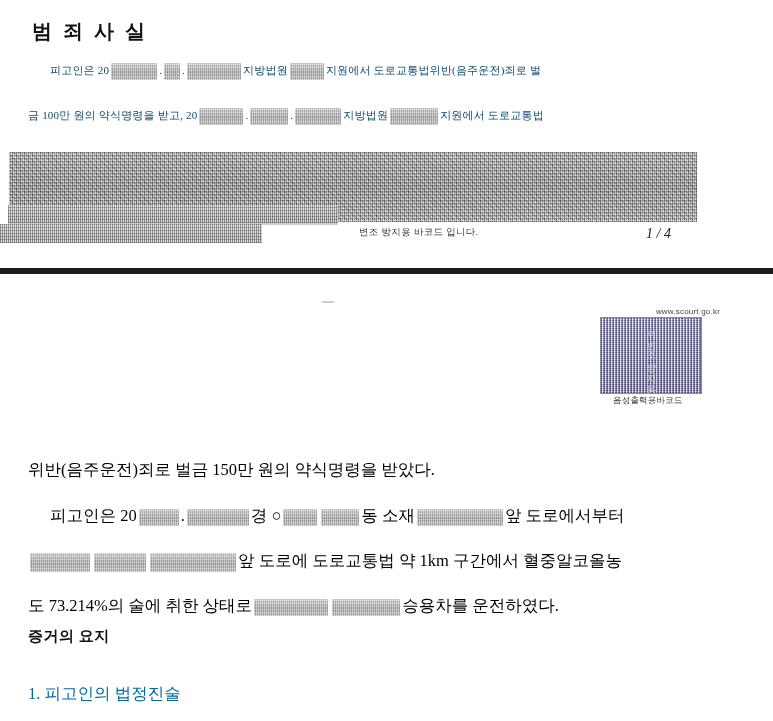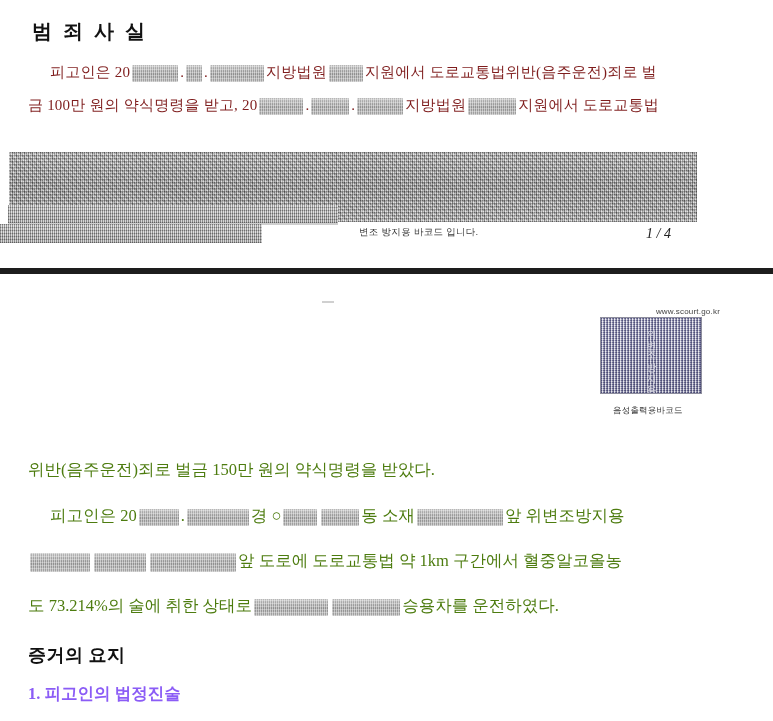--- a/index.html
+++ b/index.html
@@ -31,28 +31,28 @@
     left: 32px;
     top: 18px;
     font-size: 20px;
     font-weight: bold;
     letter-spacing: 3px;
     color: #111;
   }
 
   .body-line {
     position: absolute;
-    font-size: 15px;
+    font-size: 11px;
     letter-spacing: 0.2px;
-    color: #7f1d1d;
+    color: #0c4a6e;
     white-space: nowrap;
   }
 
   .ln1 { left: 50px;  top: 63px; }
-  .ln2 { left: 28px;  top: 96px; }
+  .ln2 { left: 28px;  top: 108px; }
 
   
   .redact {
     display: inline-block;
     vertical-align: middle;
     height: 17px;
     border-radius: 1px;
     background:
       repeating-linear-gradient(90deg, rgba(255,255,255,.45) 0 1px, rgba(0,0,0,0) 1px 2px),
       repeating-linear-gradient(0deg, rgba(255,255,255,.30) 0 1px, rgba(0,0,0,0) 1px 3px),
@@ -189,50 +189,48 @@
     overflow: hidden;
   }
   .qr-caption {
     position: absolute;
     left: 613px;
     top: 121px;
     font-size: 8.5px;
     color: #333;
     font-family: "Liberation Sans", sans-serif;
     letter-spacing: .2px;
-    margin-top: 10px;
   }
 
   .p2line {
     position: absolute;
     font-size: 16.5px;
-    color: #4d7c0f;
+    color: #000000;
     white-space: nowrap;
   }
   .p2-l1 { left: 28px; top: 185px; }
   .p2-l2 { left: 50px; top: 231px; }
   .p2-l3 { left: 28px; top: 276px; }
   .p2-l4 { left: 28px; top: 321px; }
 
   .sub-heading {
     position: absolute;
     left: 28px;
-    top: 369px;
-    font-size: 18px;
+    top: 353px;
+    font-size: 15px;
     font-weight: bold;
     color: #111;
     letter-spacing: .5px;
   }
   .evidence-item {
     position: absolute;
     left: 28px;
     top: 409px;
     font-size: 16.5px;
-    color: #8b5cf6;
-    font-weight: bold;
+    color: #0369a1;
   }
 </style>
 </head>
 <body>
 
 <div id="page-one">
 
   <div class="doc-heading">범 죄 사 실</div>
 
   <div class="body-line ln1">
@@ -265,21 +263,21 @@
   <div class="qr-box">
     <div class="qr-text-overlay">위변조방지용</div>
   </div>
   <div class="qr-caption">음성출력용바코드</div>
 
   <div class="p2line p2-l1">
     <span>위반(음주운전)죄로 벌금 150만 원의 약식명령을 받았다.</span>
   </div>
 
   <div class="p2line p2-l2">
-    <span>피고인은 20</span><span class="redact" style="width:40px"></span><span>.</span><span class="redact" style="width:62px"></span><span>경 ○</span><span class="redact" style="width:34px"></span><span class="redact" style="width:38px"></span><span>동 소재</span><span class="redact" style="width:86px"></span><span>앞 위변조방지용</span>
+    <span>피고인은 20</span><span class="redact" style="width:40px"></span><span>.</span><span class="redact" style="width:62px"></span><span>경 ○</span><span class="redact" style="width:34px"></span><span class="redact" style="width:38px"></span><span>동 소재</span><span class="redact" style="width:86px"></span><span>앞 도로에서부터</span>
   </div>
 
   <div class="p2line p2-l3">
     <span class="redact tall" style="width:60px"></span><span class="redact tall" style="width:52px"></span><span class="redact tall" style="width:86px"></span><span>앞 도로에 도로교통법 약 1km 구간에서 혈중알코올농</span>
   </div>
 
   <div class="p2line p2-l4">
     <span>도 73.214%의 술에 취한 상태로</span><span class="redact" style="width:74px"></span><span class="redact" style="width:68px"></span><span>승용차를 운전하였다.</span>
   </div>
 

